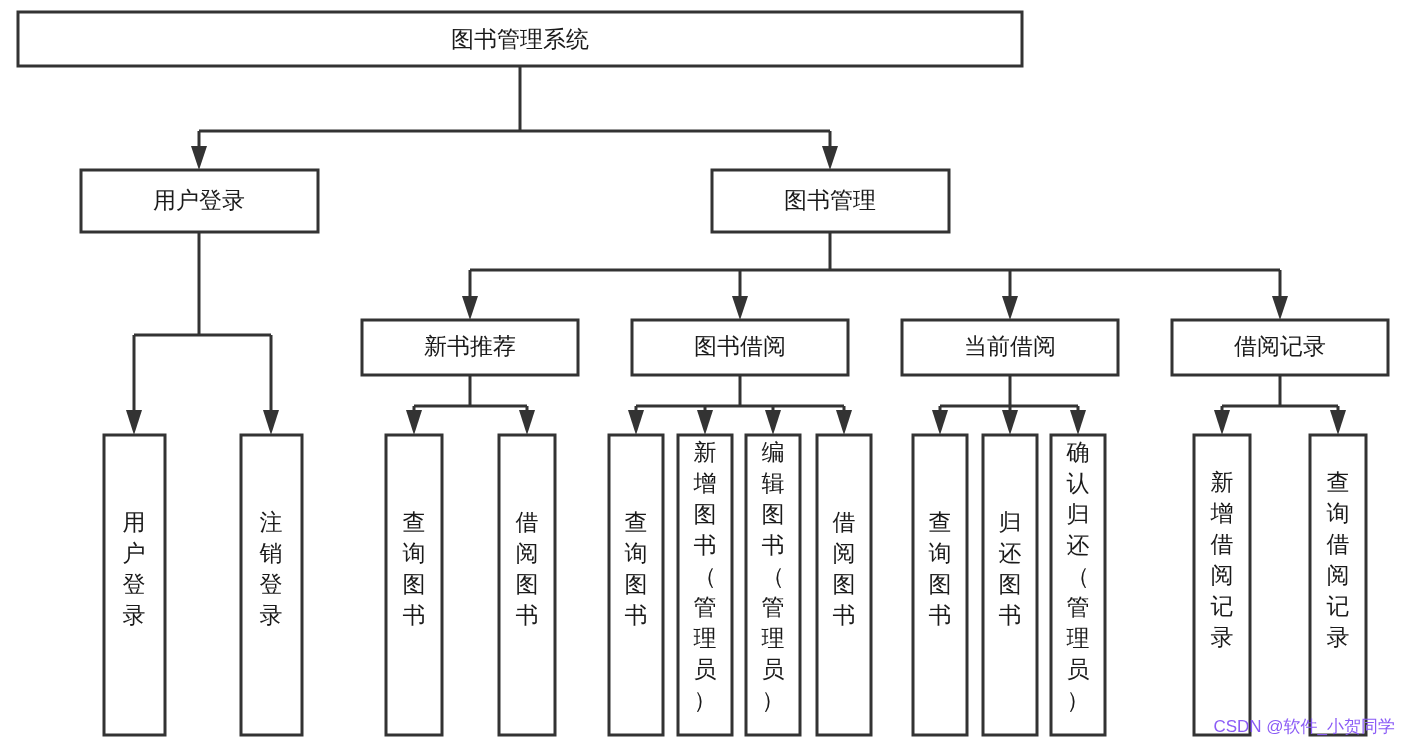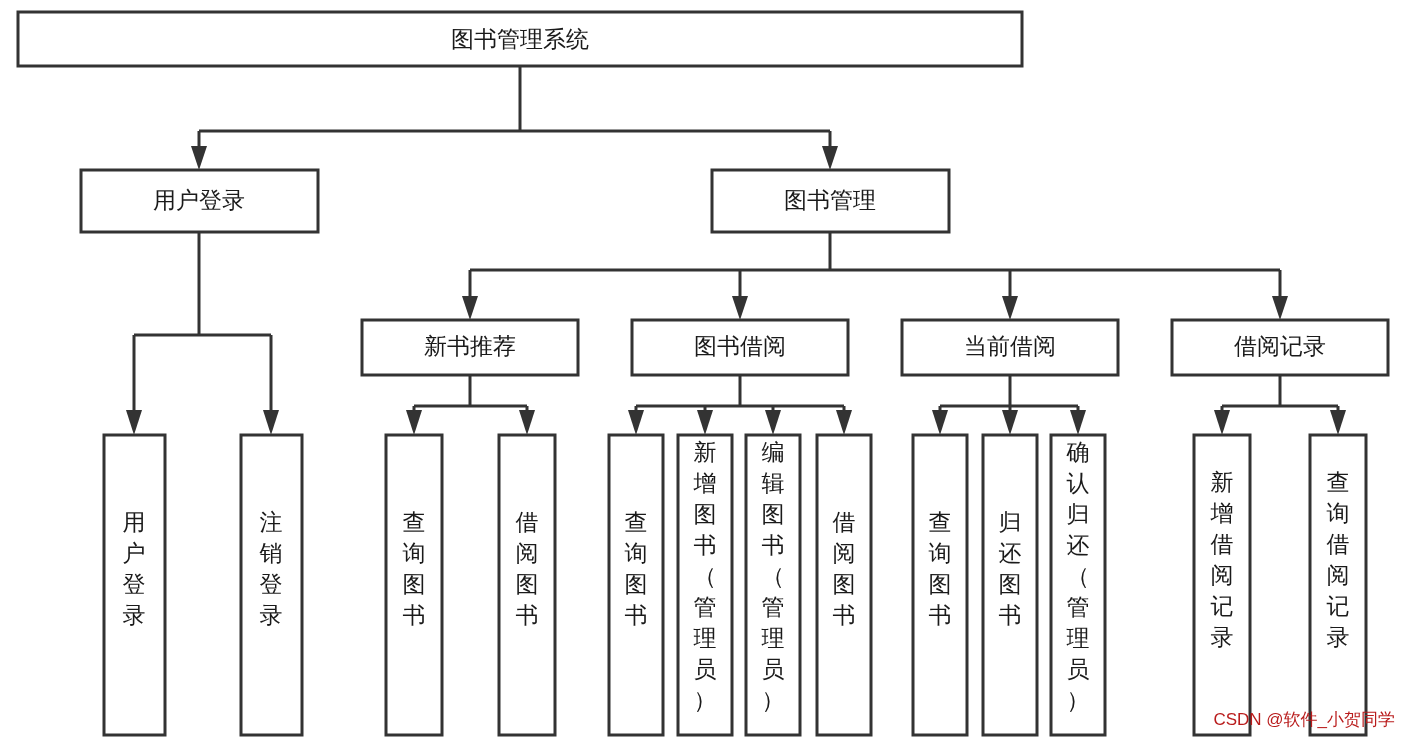--- a/index.html
+++ b/index.html
@@ -44,22 +44,22 @@
     stroke-width: 3;
     fill: none;
   }
   .arrow-head {
     fill: #333333;
     stroke: none;
   }
   .watermark {
     position: absolute;
     right: 10px;
-    bottom: 16px;
-    color: #b91c1c;
+    bottom: 9px;
+    color: #8b5cf6;
     font-size: 17px;
     font-family: "Liberation Sans", "DejaVu Sans", sans-serif;
     white-space: nowrap;
     pointer-events: none;
   }
 </style>
 </head>
 <body>
 
 <svg id="diagram" viewBox="0 0 1405 747">

